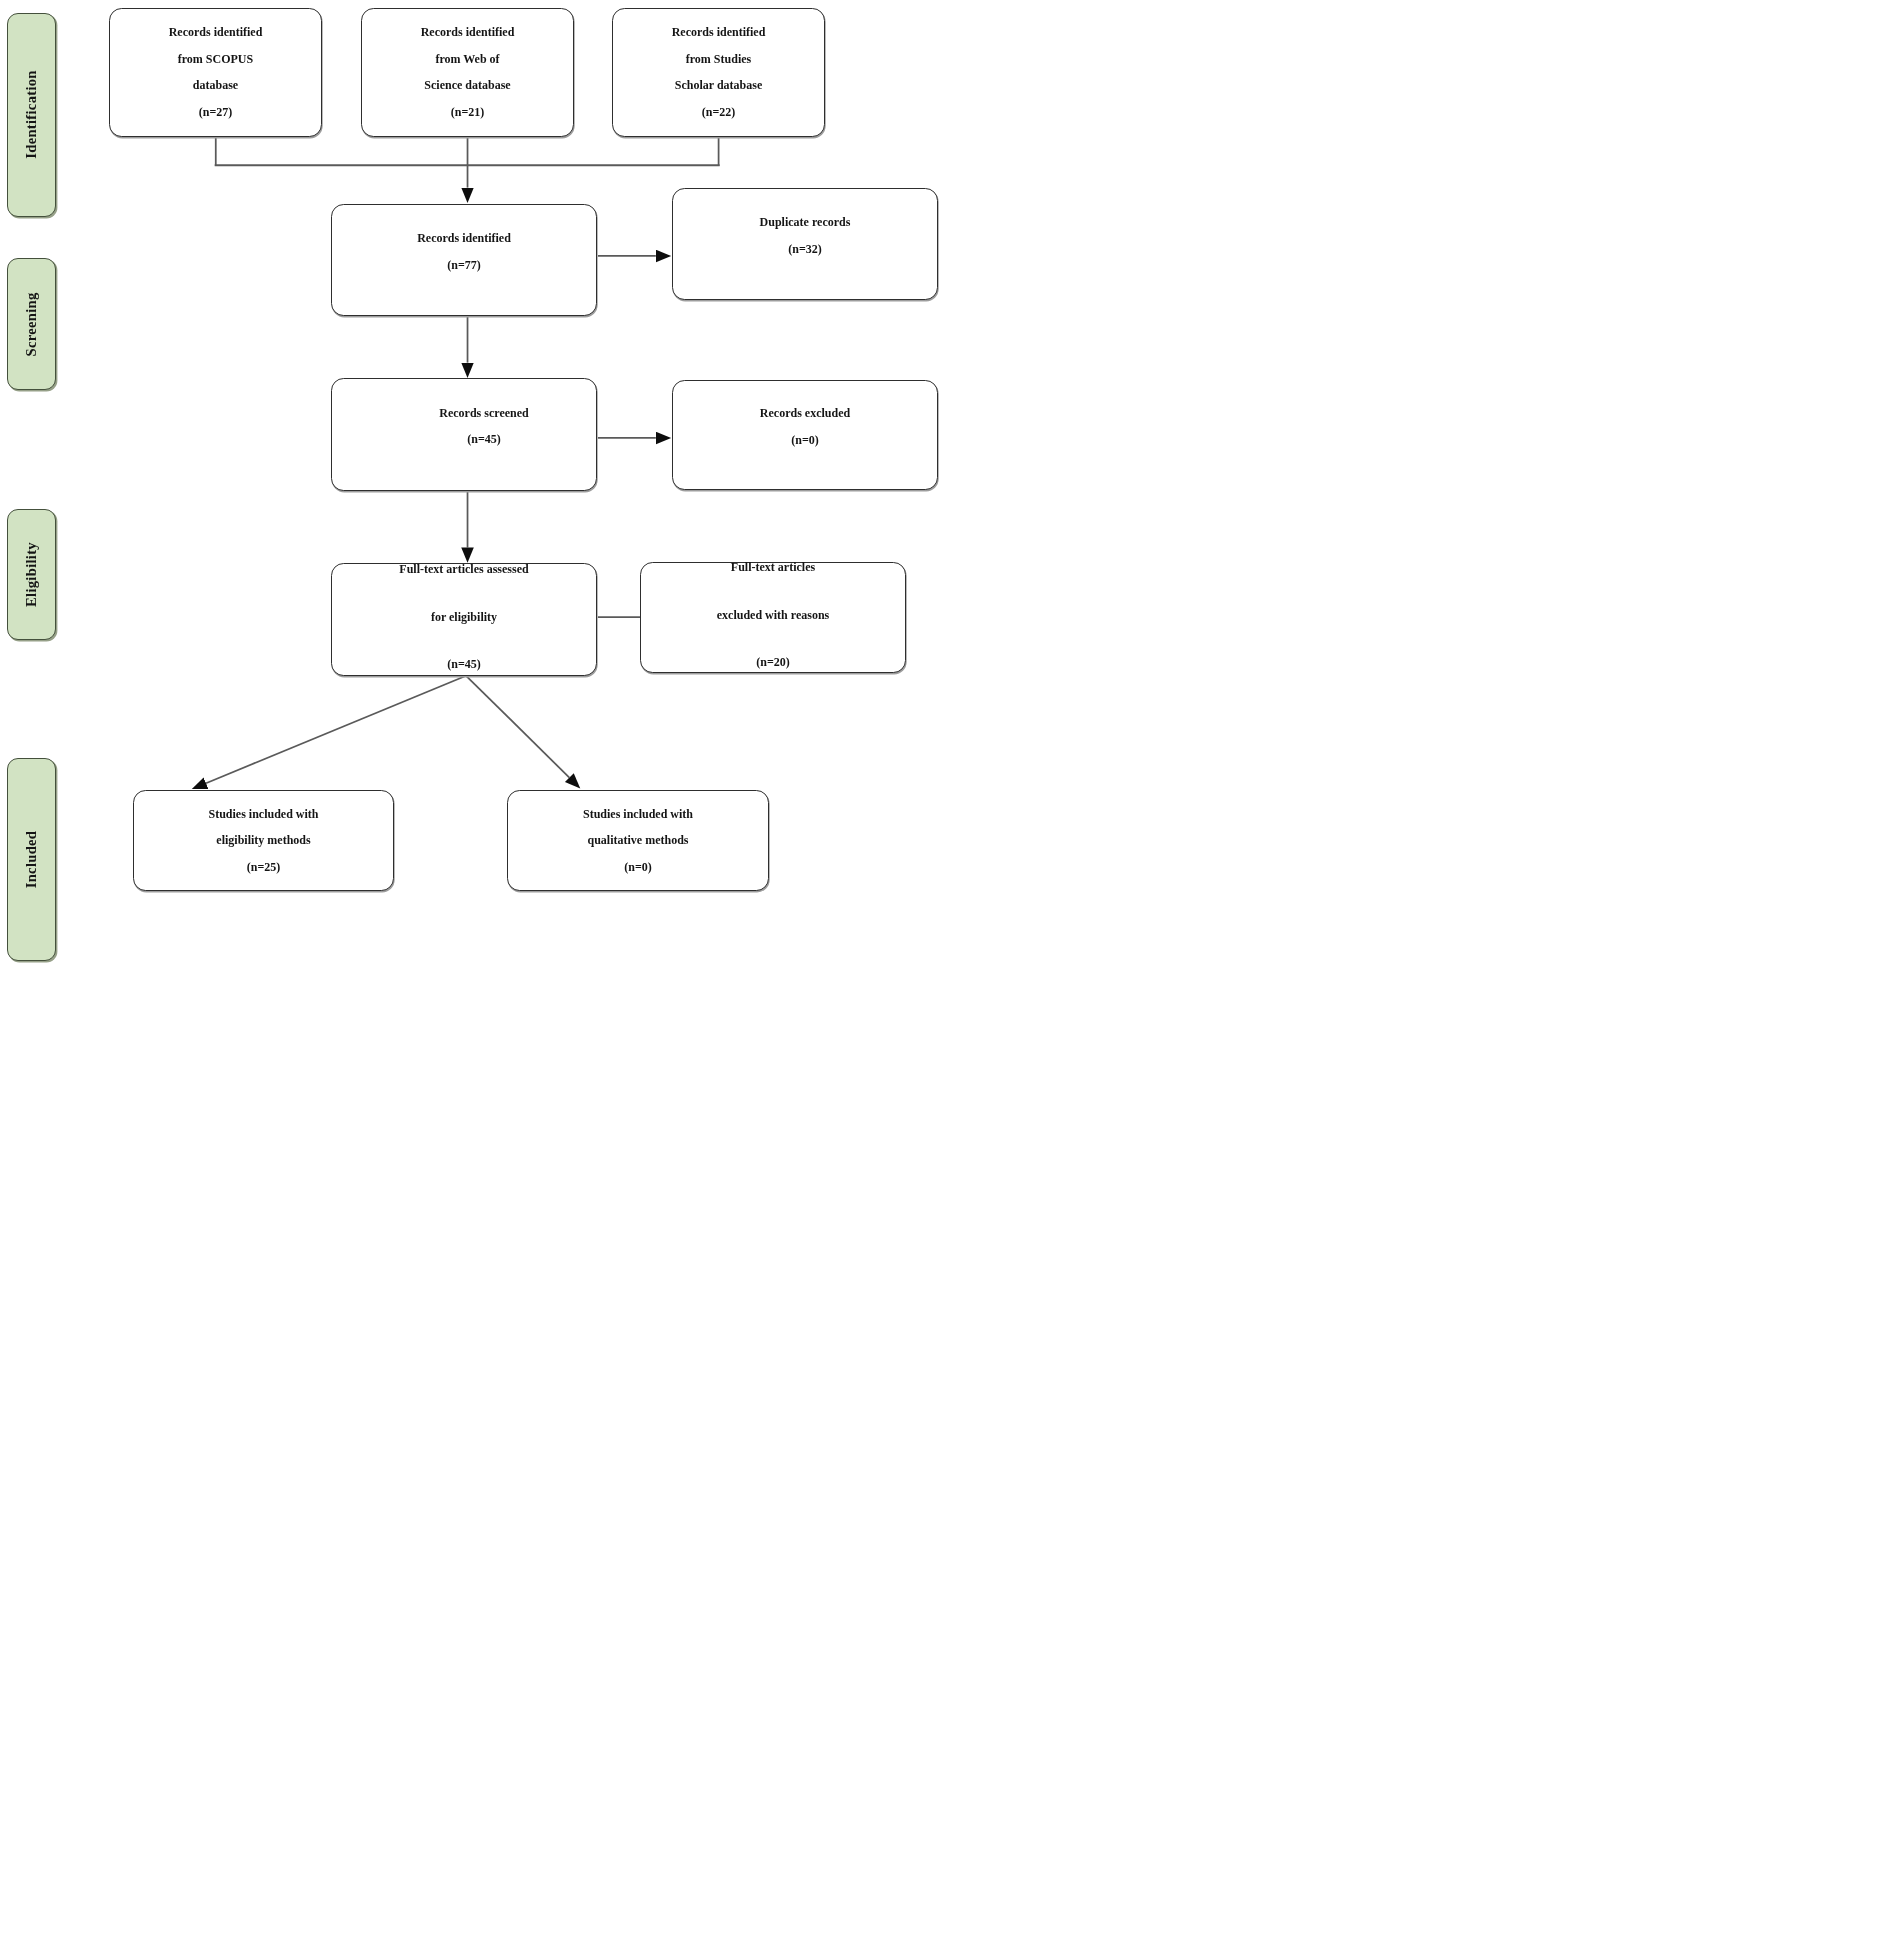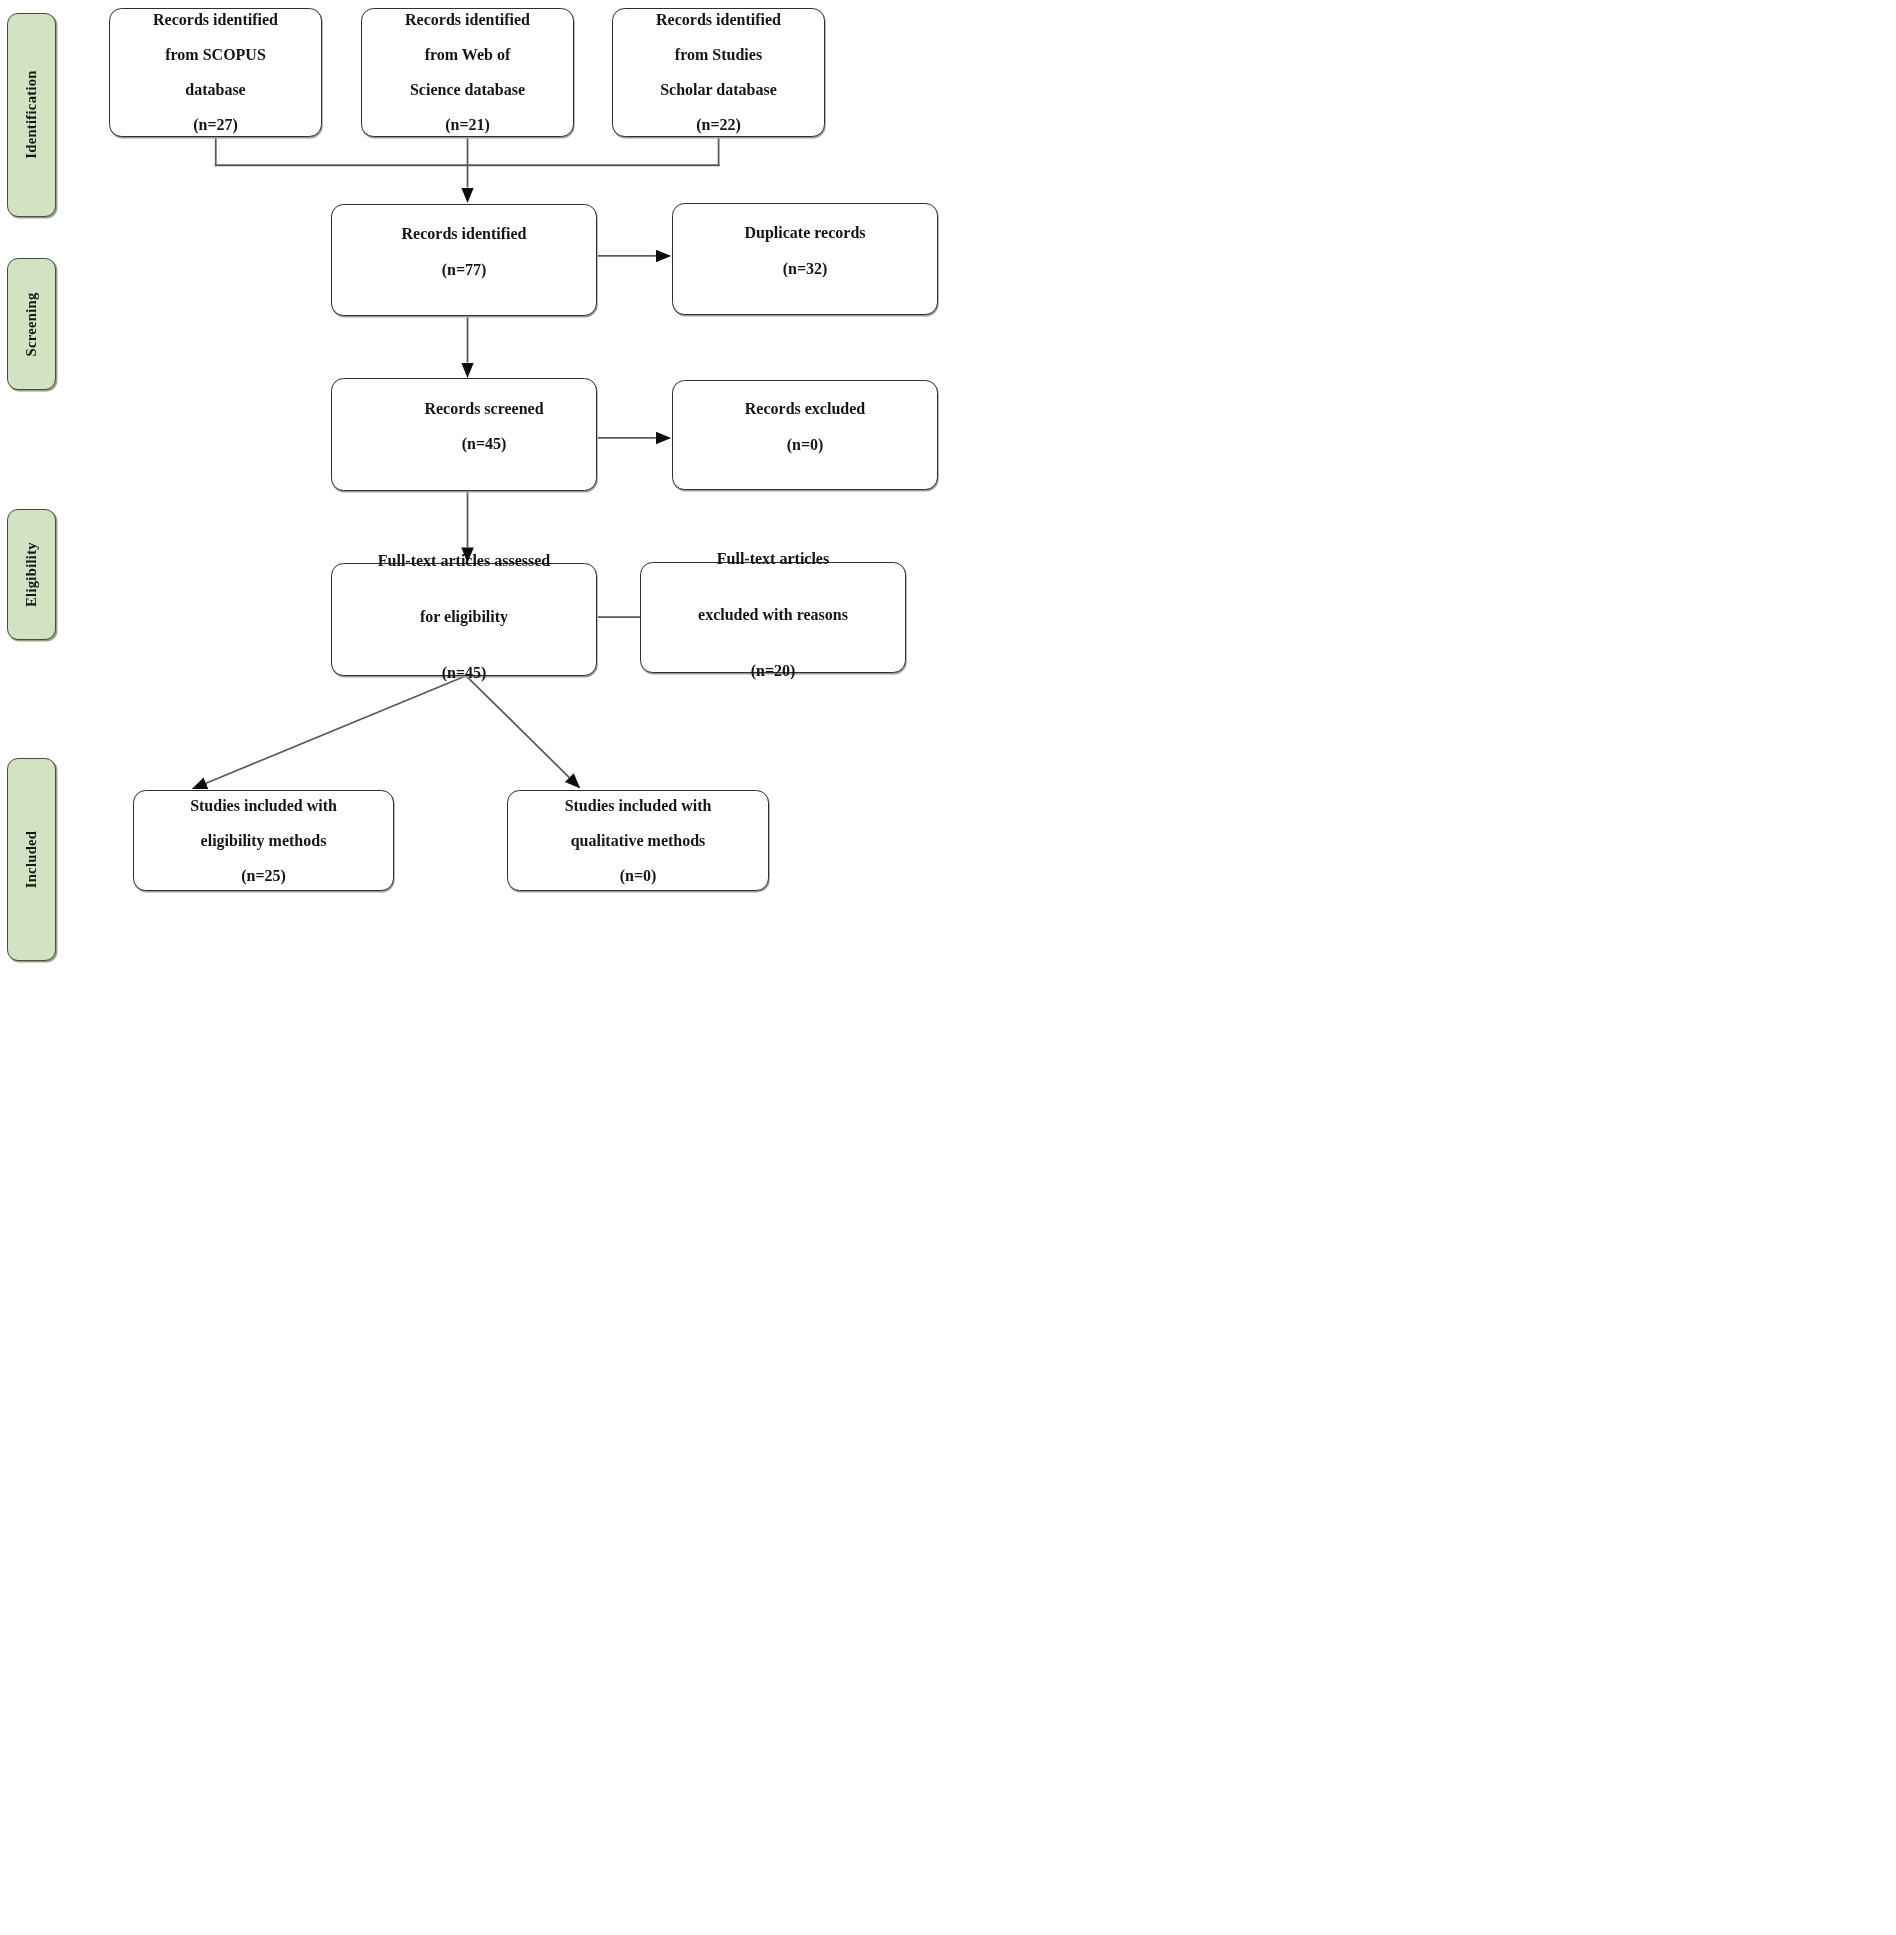--- a/index.html
+++ b/index.html
@@ -65,21 +65,21 @@
     display:flex;
     flex-direction:column;
     align-items:center;
     justify-content:center;
     text-align:center;
     z-index:3;
     box-sizing:border-box;
   }
   .wbox .line{
     font-weight:700;
-    font-size:16px;
+    font-size:12px;
     line-height:2.2;
     color:var(--text);
     white-space:nowrap;
   }
   .wbox.bias-up{padding-bottom:16.7px;}
   .wbox.bias-sm{padding-bottom:5.6px;gap:21px;}
 </style>
 </head>
 <body>
 
@@ -154,21 +154,21 @@
   <div class="wbox bias-up" style="left:331px;top:378px;width:266px;height:113px;padding-left:40px;">
     <div class="line">Records screened</div>
     <div class="line">(n=45)</div>
   </div>
   <div class="wbox bias-sm" style="left:331px;top:563px;width:266px;height:113px;">
     <div class="line">Full-text articles assessed</div>
     <div class="line">for eligibility</div>
     <div class="line">(n=45)</div>
   </div>
 
-  <div class="wbox bias-up" style="left:672px;top:203px;width:266px;height:112px;align-items:center;">
+  <div class="wbox bias-up" style="left:672px;top:188px;width:266px;height:112px;align-items:center;">
     <div class="line">Duplicate records</div>
     <div class="line">(n=32)</div>
   </div>
   <div class="wbox bias-up" style="left:672px;top:380px;width:266px;height:110px;">
     <div class="line">Records excluded</div>
     <div class="line">(n=0)</div>
   </div>
   <div class="wbox bias-sm" style="left:640px;top:562px;width:266px;height:111px;">
     <div class="line">Full-text articles</div>
     <div class="line">excluded with reasons</div>

